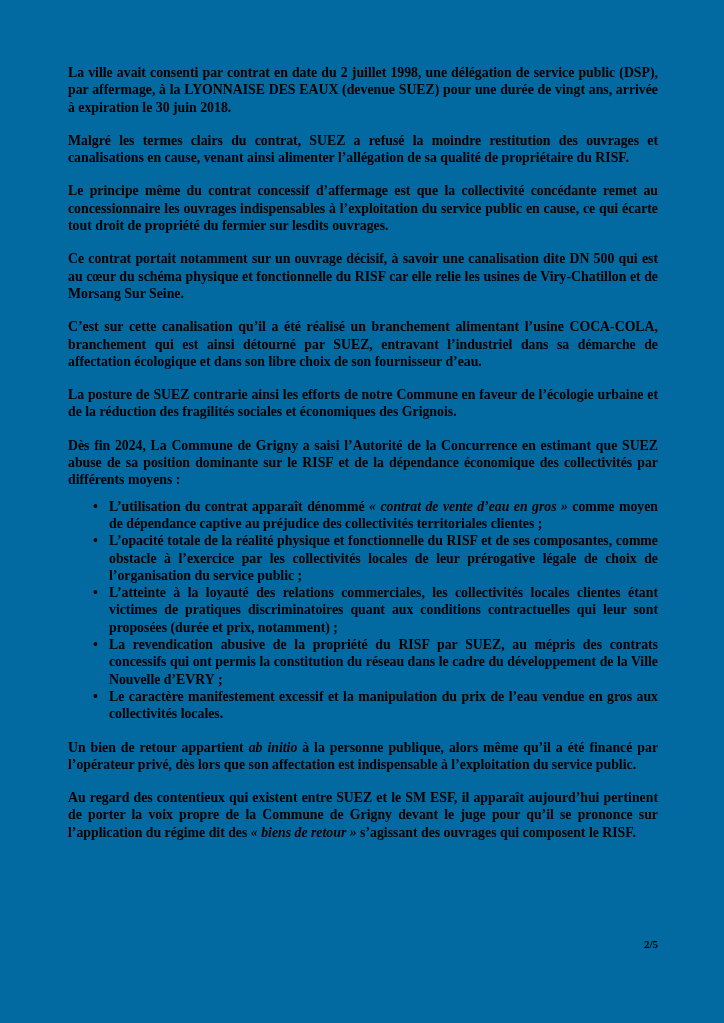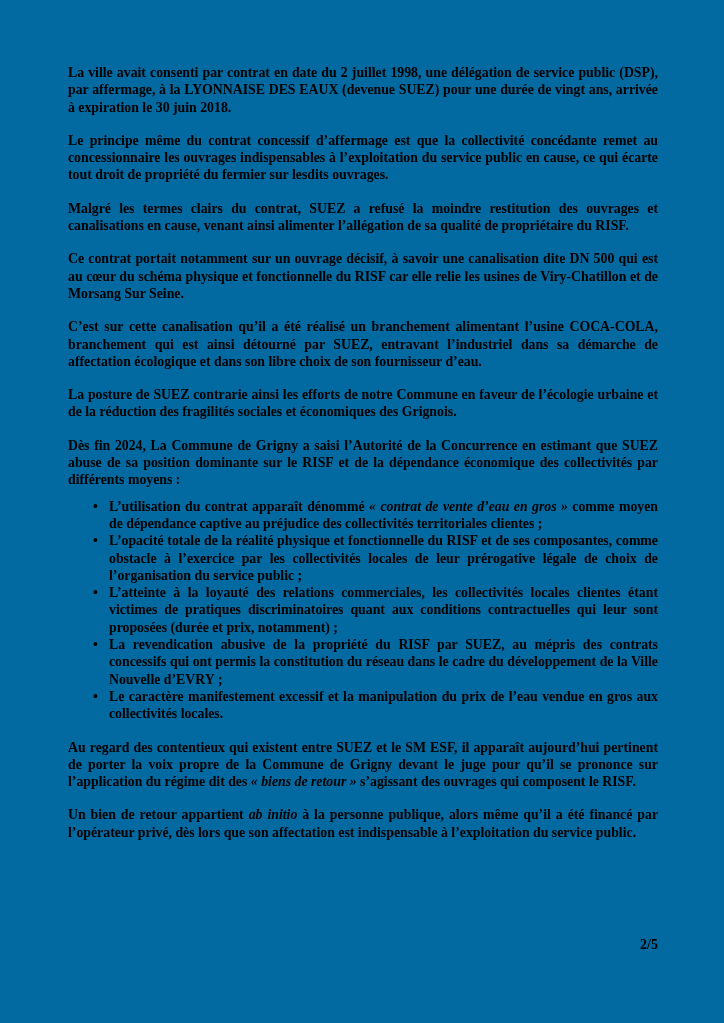--- a/index.html
+++ b/index.html
@@ -42,35 +42,35 @@
   .bullet-marker {
     position: absolute;
     left: 25px;
     top: 0;
   }
   .italic { font-style: italic; }
   .page-footer {
     position: absolute;
     top: 936px;
     right: 66px;
-    font-size: 14px;
+    font-size: 11px;
     color: #000000;
   }
 </style>
 </head>
 <body>
 
 <div class="page">
   <div class="doc-body">
 
     <p class="para">La ville avait consenti par contrat en date du 2 juillet 1998, une délégation de service public (DSP), par affermage, à la LYONNAISE DES EAUX (devenue SUEZ) pour une durée de vingt ans, arrivée à expiration le 30 juin 2018.</p>
 
+    <p class="para">Malgré les termes clairs du contrat, SUEZ a refusé la moindre restitution des ouvrages et canalisations en cause, venant ainsi alimenter l’allégation de sa qualité de propriétaire du RISF.</p>
+
     <p class="para">Le principe même du contrat concessif d’affermage est que la collectivité concédante remet au concessionnaire les ouvrages indispensables à l’exploitation du service public en cause, ce qui écarte tout droit de propriété du fermier sur lesdits ouvrages.</p>
-
-    <p class="para">Malgré les termes clairs du contrat, SUEZ a refusé la moindre restitution des ouvrages et canalisations en cause, venant ainsi alimenter l’allégation de sa qualité de propriétaire du RISF.</p>
 
     <p class="para">Ce contrat portait notamment sur un ouvrage décisif, à savoir une canalisation dite DN 500 qui est au cœur du schéma physique et fonctionnelle du RISF car elle relie les usines de Viry-Chatillon et de Morsang Sur Seine.</p>
 
     <p class="para">C’est sur cette canalisation qu’il a été réalisé un branchement alimentant l’usine COCA-COLA, branchement qui est ainsi détourné par SUEZ, entravant l’industriel dans sa démarche de affectation écologique et dans son libre choix de son fournisseur d’eau.</p>
 
     <p class="para">La posture de SUEZ contrarie ainsi les efforts de notre Commune en faveur de l’écologie urbaine et de la réduction des fragilités sociales et économiques des Grignois.</p>
 
     <p class="para list-intro">Dès fin 2024, La Commune de Grigny a saisi l’Autorité de la Concurrence en estimant que SUEZ abuse de sa position dominante sur le RISF et de la dépendance économique des collectivités par différents moyens&nbsp;:</p>
 
     <ul class="bullets">
@@ -90,20 +90,20 @@
         <span class="bullet-marker">•</span>
         <span>La revendication abusive de la propriété du RISF par SUEZ, au mépris des contrats concessifs qui ont permis la constitution du réseau dans le cadre du développement de la Ville Nouvelle d’EVRY&nbsp;;</span>
       </li>
       <li class="bullet-item">
         <span class="bullet-marker">•</span>
         <span>Le caractère manifestement excessif et la manipulation du prix de l’eau vendue en gros aux collectivités locales.</span>
       </li>
     </ul>
 
 
+    <p class="para"><span>Un bien de retour appartient </span><span class="italic">ab initio</span><span> à la personne publique, alors même qu’il a été financé par l’opérateur privé, dès lors que son affectation est indispensable à l’exploitation du service public.</span></p>
+
     <p class="para"><span>Au regard des contentieux qui existent entre SUEZ et le SM ESF, il apparaît aujourd’hui pertinent de porter la voix propre de la Commune de Grigny devant le juge pour qu’il se prononce sur l’application du régime dit des </span><span class="italic">«&nbsp;biens de retour&nbsp;»</span><span> s’agissant des ouvrages qui composent le RISF.</span></p>
-
-    <p class="para"><span>Un bien de retour appartient </span><span class="italic">ab initio</span><span> à la personne publique, alors même qu’il a été financé par l’opérateur privé, dès lors que son affectation est indispensable à l’exploitation du service public.</span></p>
 
   </div>
 
   <div class="page-footer">2/5</div>
 </div>
 
 </body></html>

